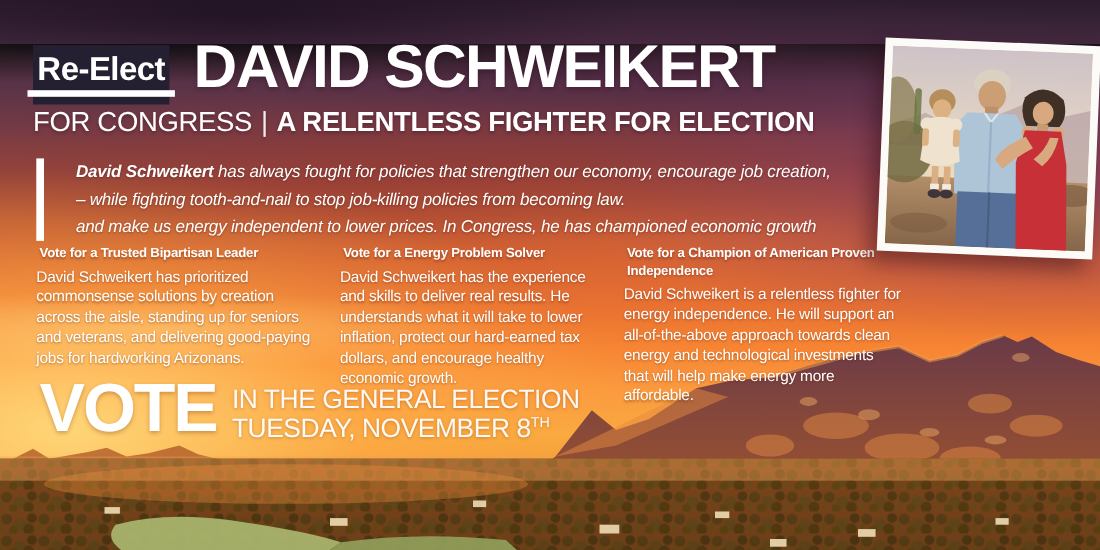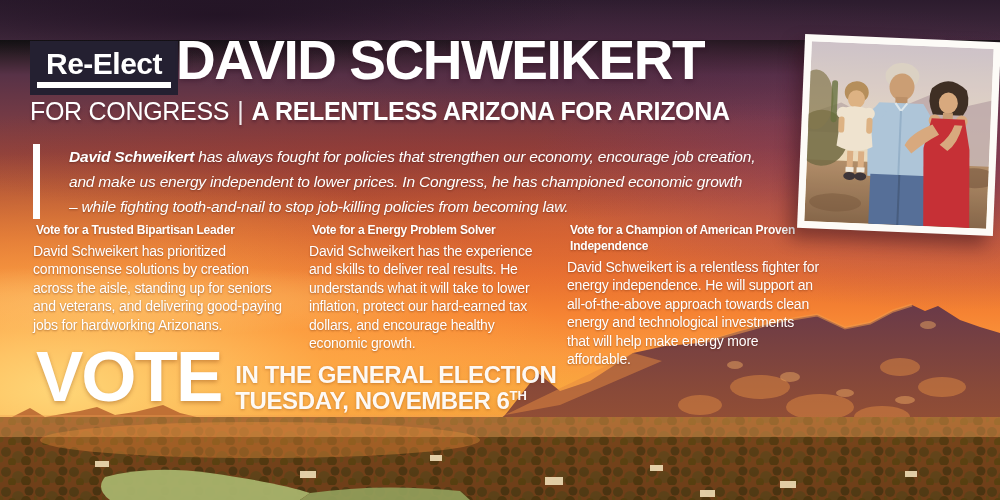--- a/index.html
+++ b/index.html
@@ -12,21 +12,21 @@
       radial-gradient(ellipse 620px 200px at 96% 34%, rgba(122,58,118,.5), transparent 70%),
       radial-gradient(ellipse 700px 95px at 42% 31%, rgba(148,52,48,.45), transparent 72%),
       radial-gradient(ellipse 800px 110px at 68% 45%, rgba(236,120,66,.32), transparent 72%),
       radial-gradient(ellipse 430px 46px at 14% 60%, rgba(255,205,120,.5), transparent 75%),
       radial-gradient(ellipse 720px 330px at 6% 78%, rgba(255,216,122,.95) 0%, rgba(255,172,72,.55) 38%, rgba(255,140,60,0) 72%),
       linear-gradient(180deg,#2c1c2e 0%,#41293d 8%,#57314604 0,#57314600 0,#583247 15%,#733a45 23%,#93443c 31%,#b24f33 39%,#cf5d2e 47%,#e76f2f 55%,#f68433 63%,#fb9a3e 71%,#f9a93f 79%,#ef9432 88%,#d97c22 100%);
   }
   .landscape{position:absolute;left:0;bottom:0;width:1000px;height:235px;display:block;}
   
   .reelect-box{
-    position:absolute;left:30px;top:41px;width:148px;height:54px;
+    position:absolute;left:30px;top:41px;width:124px;height:54px;
     background:#242031;display:flex;flex-direction:column;align-items:center;justify-content:center;
   }
   .reelect-label{font-weight:bold;font-size:30px;letter-spacing:-.5px;line-height:1;}
   .reelect-underline{width:134px;height:6px;background:#fff;margin-top:3px;}
   .candidate-name{
     position:absolute;left:176px;top:33px;font-size:55px;font-weight:bold;
     letter-spacing:-1.5px;white-space:nowrap;line-height:1;
     text-shadow:0 2px 4px rgba(50,15,35,.4);
   }
   .subtitle{
@@ -46,22 +46,22 @@
   .intro .lead{font-weight:bold;}
   
   .columns{position:absolute;left:33px;top:220px;display:flex;}
   .col{font-size:14px;line-height:1.32;letter-spacing:-.2px;text-shadow:0 1px 2px rgba(90,30,10,.45);}
   .col h3{margin:3px;font-size:12px;font-weight:bold;line-height:1.32;}
   .col-1{width:252px;margin-right:24px;}
   .col-2{width:226px;margin-right:32px;}
   .col-3{width:252px;}
   
   .cta{position:absolute;left:36px;top:341px;display:flex;align-items:flex-start;}
-  .vote-word{font-size:71px;font-weight:bold;letter-spacing:-2px;line-height:1;text-shadow:0 2px 4px rgba(120,50,10,.35);}
-  .cta-lines{margin-left:14px;margin-top:21px;font-weight:bold;font-size:24px;line-height:1.1;letter-spacing:-.4px;color:rgba(255,255,255,.95);text-shadow:0 1px 3px rgba(120,50,10,.35);white-space:nowrap;}
+  .vote-word{font-size:62px;font-weight:bold;letter-spacing:-2px;line-height:1;text-shadow:0 2px 4px rgba(120,50,10,.35);}
+  .cta-lines{margin-left:14px;margin-top:10px;font-weight:normal;font-size:24px;line-height:1.1;letter-spacing:-.4px;color:rgba(255,255,255,.95);text-shadow:0 1px 3px rgba(120,50,10,.35);white-space:nowrap;}
   .cta-sup{font-size:13px;position:relative;top:-9px;letter-spacing:0;text-align:center;}
   
   .polaroid{
     position:absolute;left:801px;top:38px;width:182px;height:180px;background:#fdfbf7;
     padding:7px;transform:rotate(2.4deg);transform-origin:50% 50%;
     box-shadow:-7px 10px 18px rgba(45,12,20,.45);
   }
   .polaroid svg{display:block;}
 </style>
 </head>
@@ -132,27 +132,27 @@
     <path d="M105,212 Q150,200 210,208 Q280,218 310,228 L300,235 L110,235 Q95,224 105,212 Z" fill="#a8b36b" opacity="0.95"></path>
     <path d="M310,228 Q380,218 460,226 L470,235 L300,235 Z" fill="#93a15c" opacity="0.9"></path>
   </svg>
 
   <div class="reelect-box">
     <div class="reelect-label">Re-Elect</div>
     <div class="reelect-underline"></div>
   </div>
   <div class="candidate-name">DAVID SCHWEIKERT</div>
   <div class="subtitle">
-    <span class="light">FOR CONGRESS</span><span class="pipe">|</span><span class="bold">A RELENTLESS ARIZONA FOR ARIZONA</span>
+    <span class="light">FOR CONGRESS</span><span class="pipe">|</span><span class="bold">A RELENTLESS FIGHTER FOR ELECTION</span>
   </div>
 
   <div class="intro">
     <div class="line"><span class="lead">David Schweikert</span><span> has always fought for policies that strengthen our economy, encourage job creation,</span></div>
+    <div class="line">– while fighting tooth-and-nail to stop job-killing policies from becoming law.</div>
     <div class="line">and make us energy independent to lower prices. In Congress, he has championed economic growth</div>
-    <div class="line">– while fighting tooth-and-nail to stop job-killing policies from becoming law.</div>
   </div>
 
   <div class="columns">
     <div class="col col-1">
       <h3>Vote for a Trusted Bipartisan Leader</h3>
       <div>David Schweikert has prioritized commonsense solutions by creation across the aisle, standing up for seniors and veterans, and delivering good-paying jobs for hardworking Arizonans.</div>
     </div>
     <div class="col col-2">
       <h3>Vote for a Energy Problem Solver</h3>
       <div>David Schweikert has the experience and skills to deliver real results. He understands what it will take to lower inflation, protect our hard-earned tax dollars, and encourage healthy economic growth.</div>
@@ -160,21 +160,21 @@
     <div class="col col-3">
       <h3>Vote for a Champion of American Proven Independence</h3>
       <div>David Schweikert is a relentless fighter for energy independence. He will support an all-of-the-above approach towards clean energy and technological investments that will help make energy more affordable.</div>
     </div>
   </div>
 
   <div class="cta">
     <div class="vote-word">VOTE</div>
     <div class="cta-lines">
       <div>IN THE GENERAL ELECTION</div>
-      <div><span>TUESDAY, NOVEMBER 6</span><span class="cta-sup">TH</span></div>
+      <div><span>TUESDAY, NOVEMBER 8</span><span class="cta-sup">TH</span></div>
     </div>
   </div>
 
   <div class="polaroid">
     <svg width="182" height="180" viewBox="0 0 182 180">
       <defs>
         <linearGradient id="pSky" x1="0" y1="0" x2="0" y2="1">
           <stop offset="0" stop-color="#cbc3cf"></stop>
             <stop offset="0.45" stop-color="#e4d8c9"></stop>
           <stop offset="0.75" stop-color="#f0e0ba"></stop>

